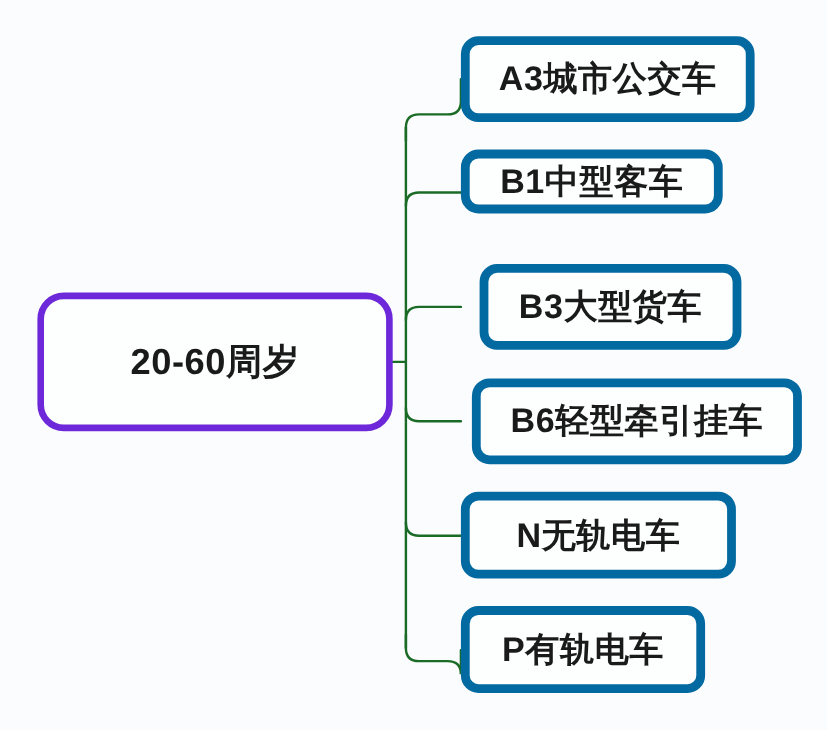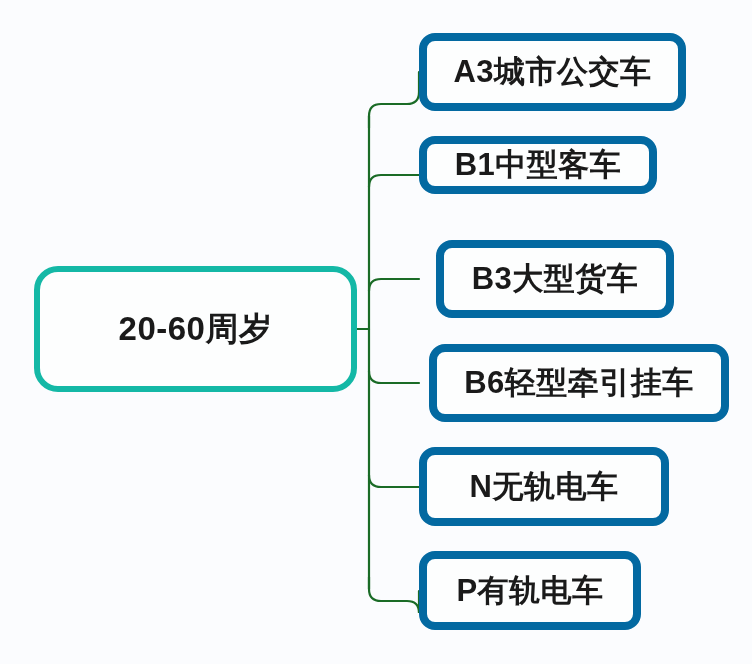--- a/index.html
+++ b/index.html
@@ -41,21 +41,21 @@
     background: #fdfefe;
     color: #1a1a1a;
     white-space: nowrap;
   }
 
   .node-root {
     left: 34px;
     top: 266px;
     width: 323px;
     height: 126px;
-    border: 6px solid #14b8a6;
+    border: 6px solid #6d28d9;
     border-radius: 24px;
     font-size: 33px;
     letter-spacing: 0.5px;
   }
 
   .node-child {
     border: 8px solid #0369a1;
     border-radius: 16px;
     font-size: 31px;
     letter-spacing: 0.5px;

